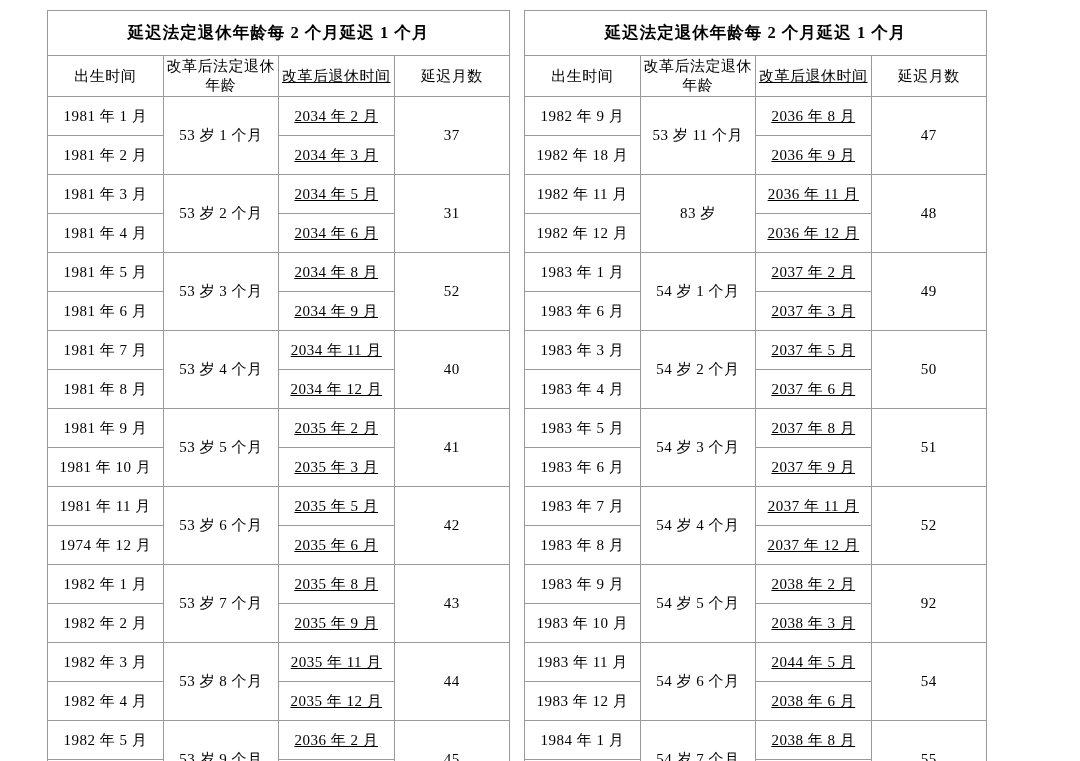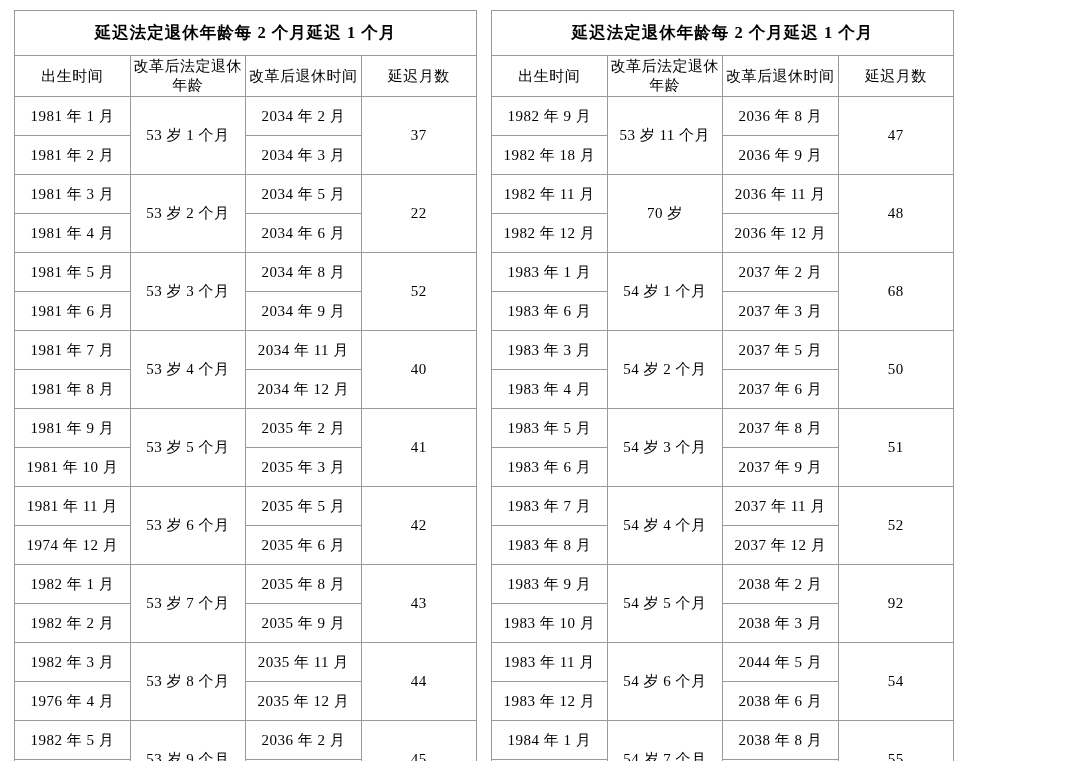--- a/index.html
+++ b/index.html
@@ -15,20 +15,21 @@
     overflow: hidden;
   }
   .page {
     width: 968px;
     height: 761px;
     position: relative;
     display: flex;
     flex-direction: row;
     box-sizing: border-box;
     padding: 10px 14px 10px 14px;
+    margin-left: 33px;
   }
   .tablewrap {
     flex: 1 1 50%;
     box-sizing: border-box;
   }
   .tablewrap.left { padding-right: 7px; }
   .tablewrap.right { padding-left: 7px; }
 
   table.rt {
     border-collapse: collapse;
@@ -51,21 +52,21 @@
     font-weight: bold;
     letter-spacing: 1px;
   }
   table.rt td.hdr {
     height: 40px;
     font-size: 15px;
     letter-spacing: 0.5px;
   }
   td.col-birth { width: 23%; }
   td.col-age   { width: 31%; }
-  td.col-time  { width: 30%; }
+  td.col-time  { width: 30%; text-decoration: underline; }
   td.col-delay { width: 16%; }
 
   .num { font-family: "Liberation Serif", "DejaVu Serif", serif; }
 </style>
 </head>
 <body>
 
 <div class="page">
   <div class="tablewrap left">
     <table class="rt">
@@ -86,21 +87,21 @@
             <td class="col-delay num" rowspan="2">37</td>
           </tr>
           <tr>
             <td class="col-birth num">1981 年 2 月</td>
             <td class="col-time num">2034 年 3 月</td>
           </tr>
           <tr>
             <td class="col-birth num">1981 年 3 月</td>
             <td class="col-age" rowspan="2">53 岁 2 个月</td>
             <td class="col-time num">2034 年 5 月</td>
-            <td class="col-delay num" rowspan="2">22</td>
+            <td class="col-delay num" rowspan="2">31</td>
           </tr>
           <tr>
             <td class="col-birth num">1981 年 4 月</td>
             <td class="col-time num">2034 年 6 月</td>
           </tr>
           <tr>
             <td class="col-birth num">1981 年 5 月</td>
             <td class="col-age" rowspan="2">53 岁 3 个月</td>
             <td class="col-time num">2034 年 8 月</td>
             <td class="col-delay num" rowspan="2">52</td>
@@ -149,21 +150,21 @@
             <td class="col-birth num">1982 年 2 月</td>
             <td class="col-time num">2035 年 9 月</td>
           </tr>
           <tr>
             <td class="col-birth num">1982 年 3 月</td>
             <td class="col-age" rowspan="2">53 岁 8 个月</td>
             <td class="col-time num">2035 年 11 月</td>
             <td class="col-delay num" rowspan="2">44</td>
           </tr>
           <tr>
-            <td class="col-birth num">1976 年 4 月</td>
+            <td class="col-birth num">1982 年 4 月</td>
             <td class="col-time num">2035 年 12 月</td>
           </tr>
           <tr>
             <td class="col-birth num">1982 年 5 月</td>
             <td class="col-age" rowspan="2">53 岁 9 个月</td>
             <td class="col-time num">2036 年 2 月</td>
             <td class="col-delay num" rowspan="2">45</td>
           </tr>
           <tr>
             <td class="col-birth num">1982 年 6 月</td>
@@ -190,33 +191,33 @@
             <td class="col-age" rowspan="2">53 岁 11 个月</td>
             <td class="col-time num">2036 年 8 月</td>
             <td class="col-delay num" rowspan="2">47</td>
           </tr>
           <tr>
             <td class="col-birth num">1982 年 18 月</td>
             <td class="col-time num">2036 年 9 月</td>
           </tr>
           <tr>
             <td class="col-birth num">1982 年 11 月</td>
-            <td class="col-age" rowspan="2">70 岁</td>
+            <td class="col-age" rowspan="2">83 岁</td>
             <td class="col-time num">2036 年 11 月</td>
             <td class="col-delay num" rowspan="2">48</td>
           </tr>
           <tr>
             <td class="col-birth num">1982 年 12 月</td>
             <td class="col-time num">2036 年 12 月</td>
           </tr>
           <tr>
             <td class="col-birth num">1983 年 1 月</td>
             <td class="col-age" rowspan="2">54 岁 1 个月</td>
             <td class="col-time num">2037 年 2 月</td>
-            <td class="col-delay num" rowspan="2">68</td>
+            <td class="col-delay num" rowspan="2">49</td>
           </tr>
           <tr>
             <td class="col-birth num">1983 年 6 月</td>
             <td class="col-time num">2037 年 3 月</td>
           </tr>
           <tr>
             <td class="col-birth num">1983 年 3 月</td>
             <td class="col-age" rowspan="2">54 岁 2 个月</td>
             <td class="col-time num">2037 年 5 月</td>
             <td class="col-delay num" rowspan="2">50</td>

